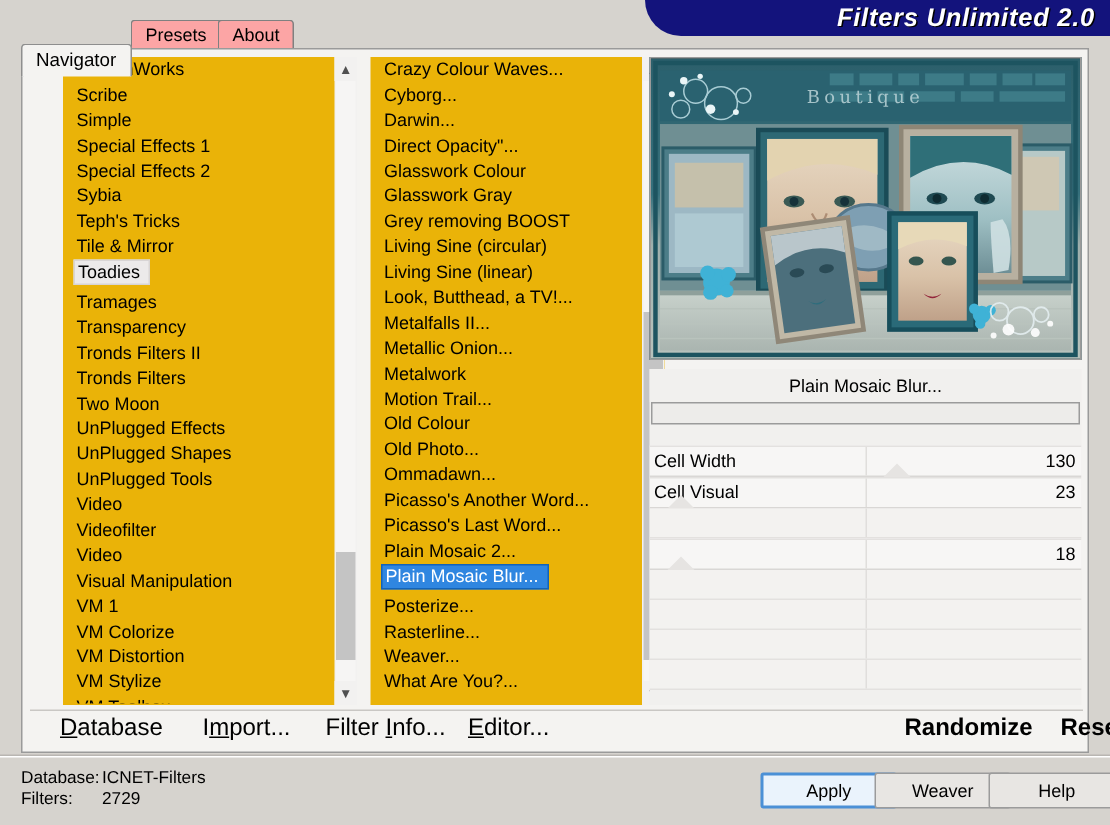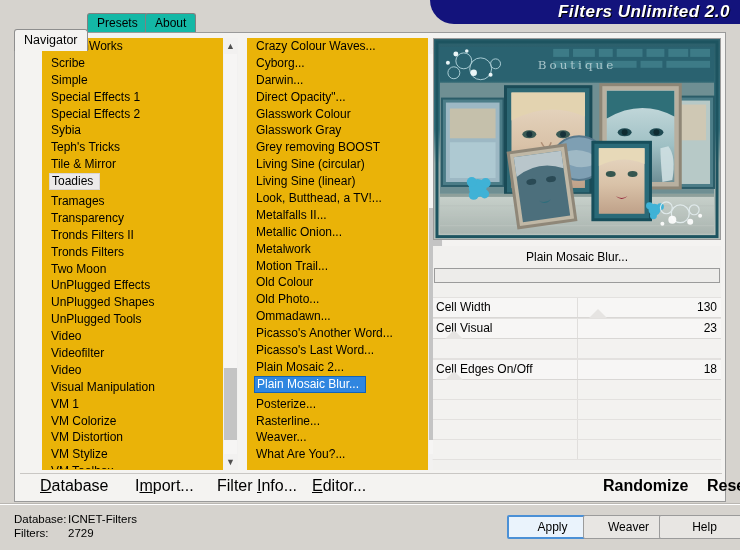--- a/index.html
+++ b/index.html
@@ -31,21 +31,21 @@
     font-style:italic;font-weight:bold;font-size:17px;color:#ffffff;
     letter-spacing:0.5px;text-shadow:1px 1px 0 #000;
     white-space:nowrap;
   }
 
   
   .tabs{position:absolute;left:14px;top:13px;height:20px;}
   .tab{
     position:absolute;top:0;height:19px;line-height:18px;
     padding:0 9px;font-size:12px;color:#000;
-    background:#14b8a6;border:1px solid #808080;border-bottom:none;
+    background:#fca5a5;border:1px solid #808080;border-bottom:none;
     border-radius:3px 3px 0 0;white-space:nowrap;
   }
   .tab.active{
     background:#f4f3f1;border-color:#8e8e8e;
     top:-1px;height:21px;line-height:20px;z-index:3;font-size:12.5px;
   }
 
   
   .main-panel{
     position:absolute;left:14px;top:32px;width:712px;height:470px;
@@ -346,21 +346,20 @@
               <div class="tick"></div>
               <span class="plabel">Cell Visual</span>
               <span class="pvalue">23</span>
               <div class="tri" style="left: 4%;"></div>
             </div>
             <div class="prow blank">
               <div class="tick"></div>
             </div>
             <div class="prow">
               <div class="tick"></div>
-              <span class="plabel">Cell Edges On/Off</span>
               <span class="pvalue">18</span>
               <div class="tri" style="left: 4%;"></div>
             </div>
             <div class="prow blank">
               <div class="tick"></div>
             </div>
             <div class="prow blank">
               <div class="tick"></div>
             </div>
             <div class="prow blank">

